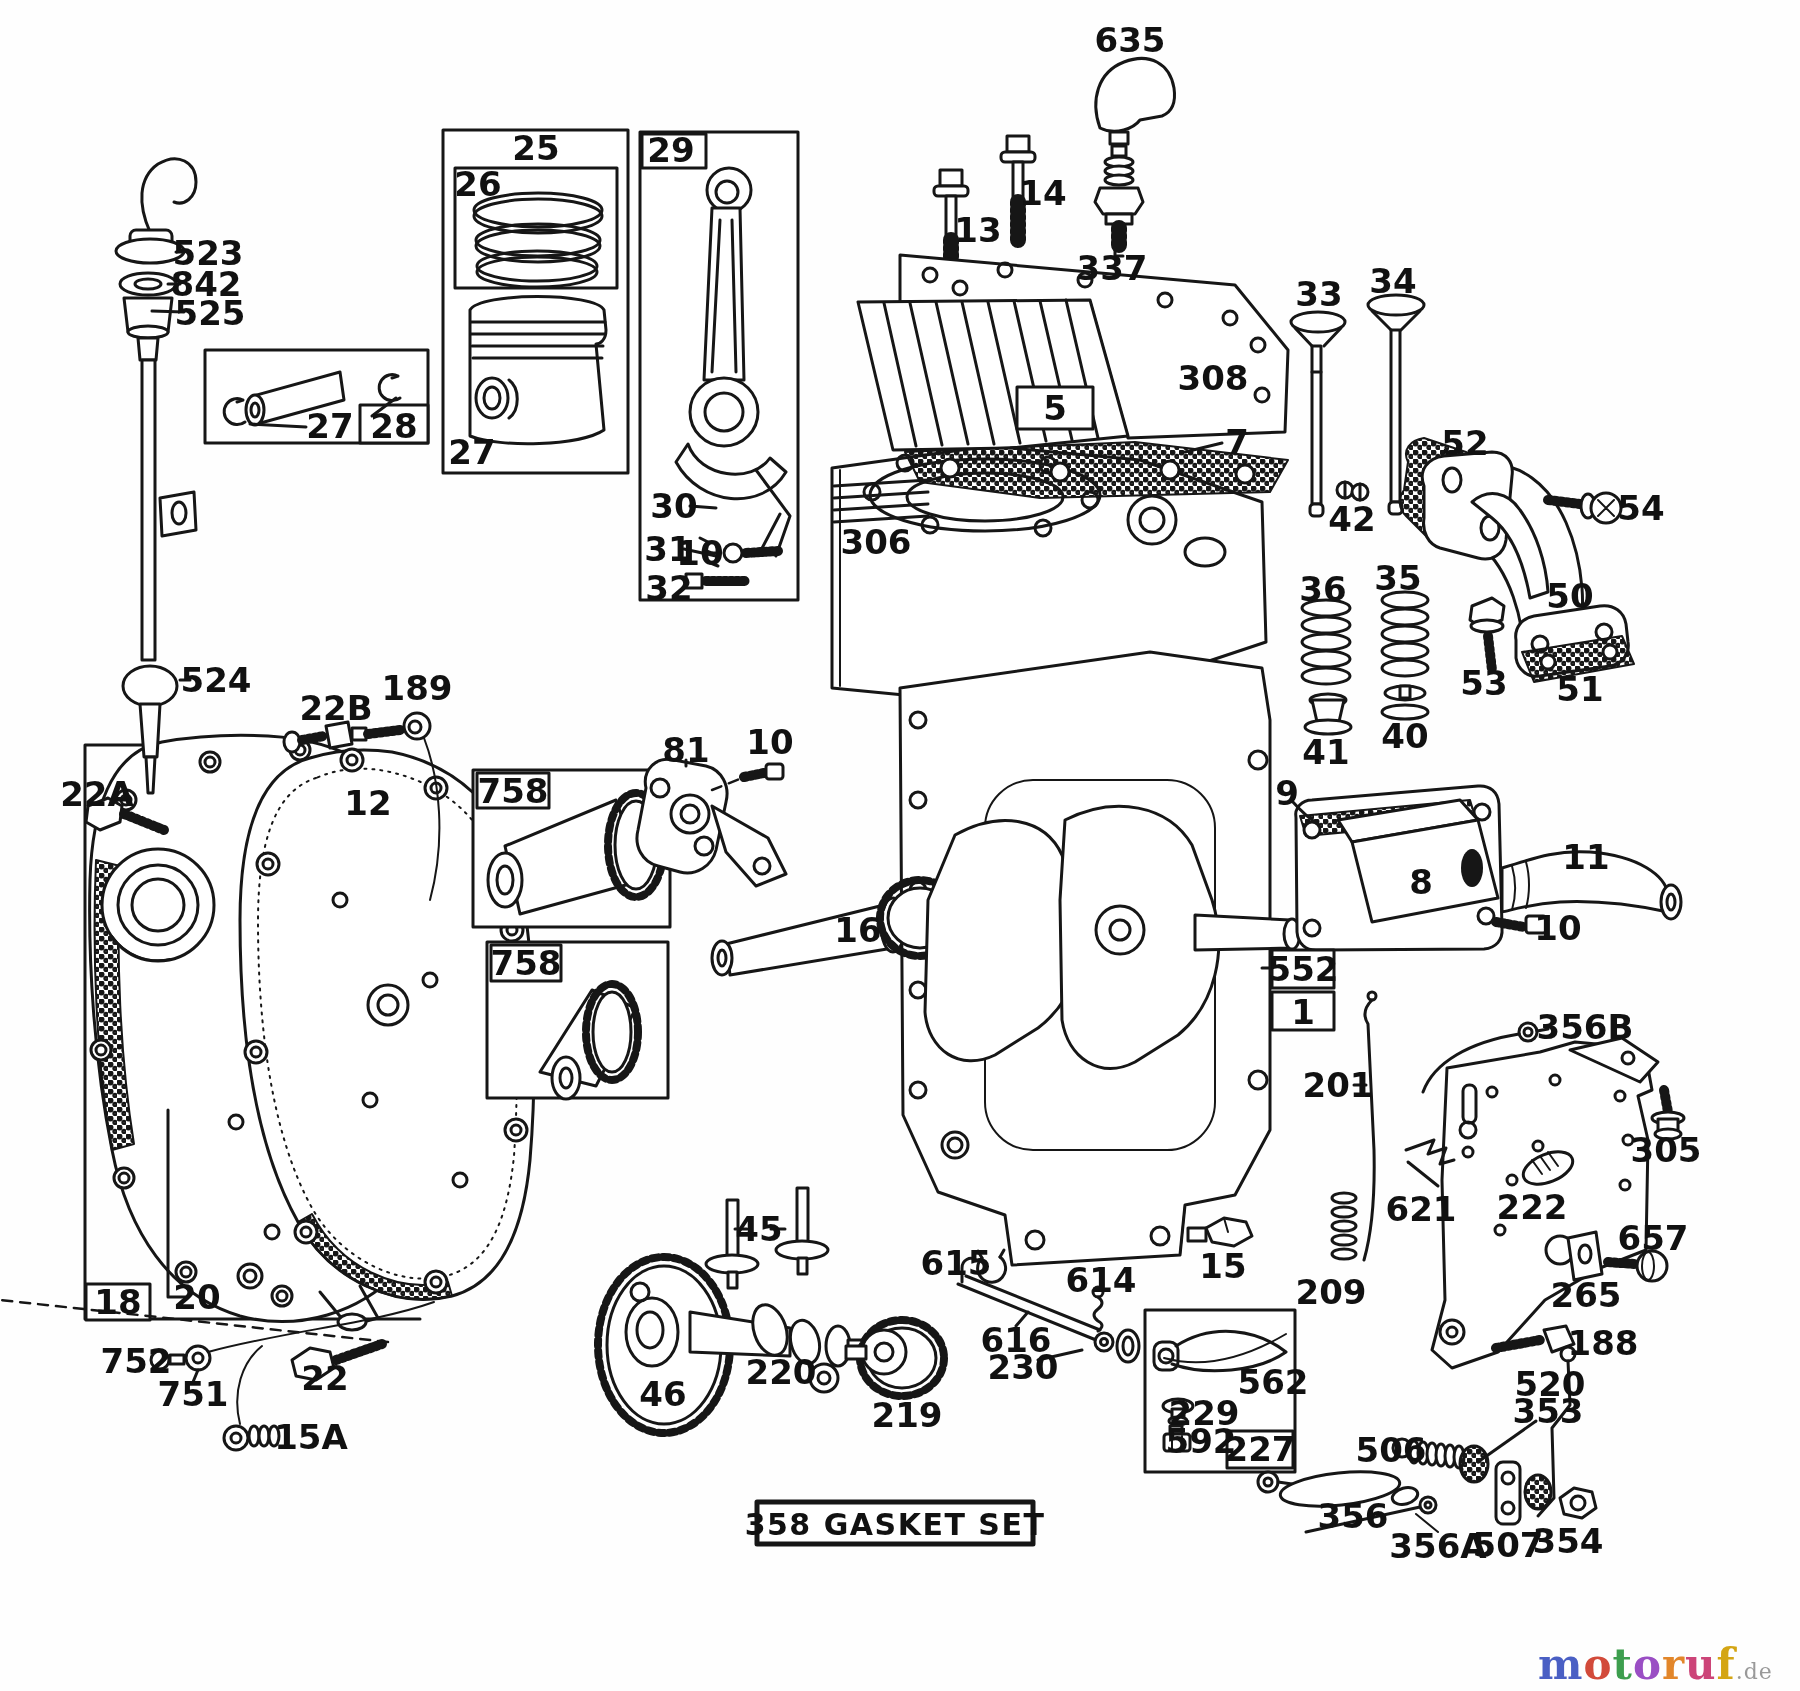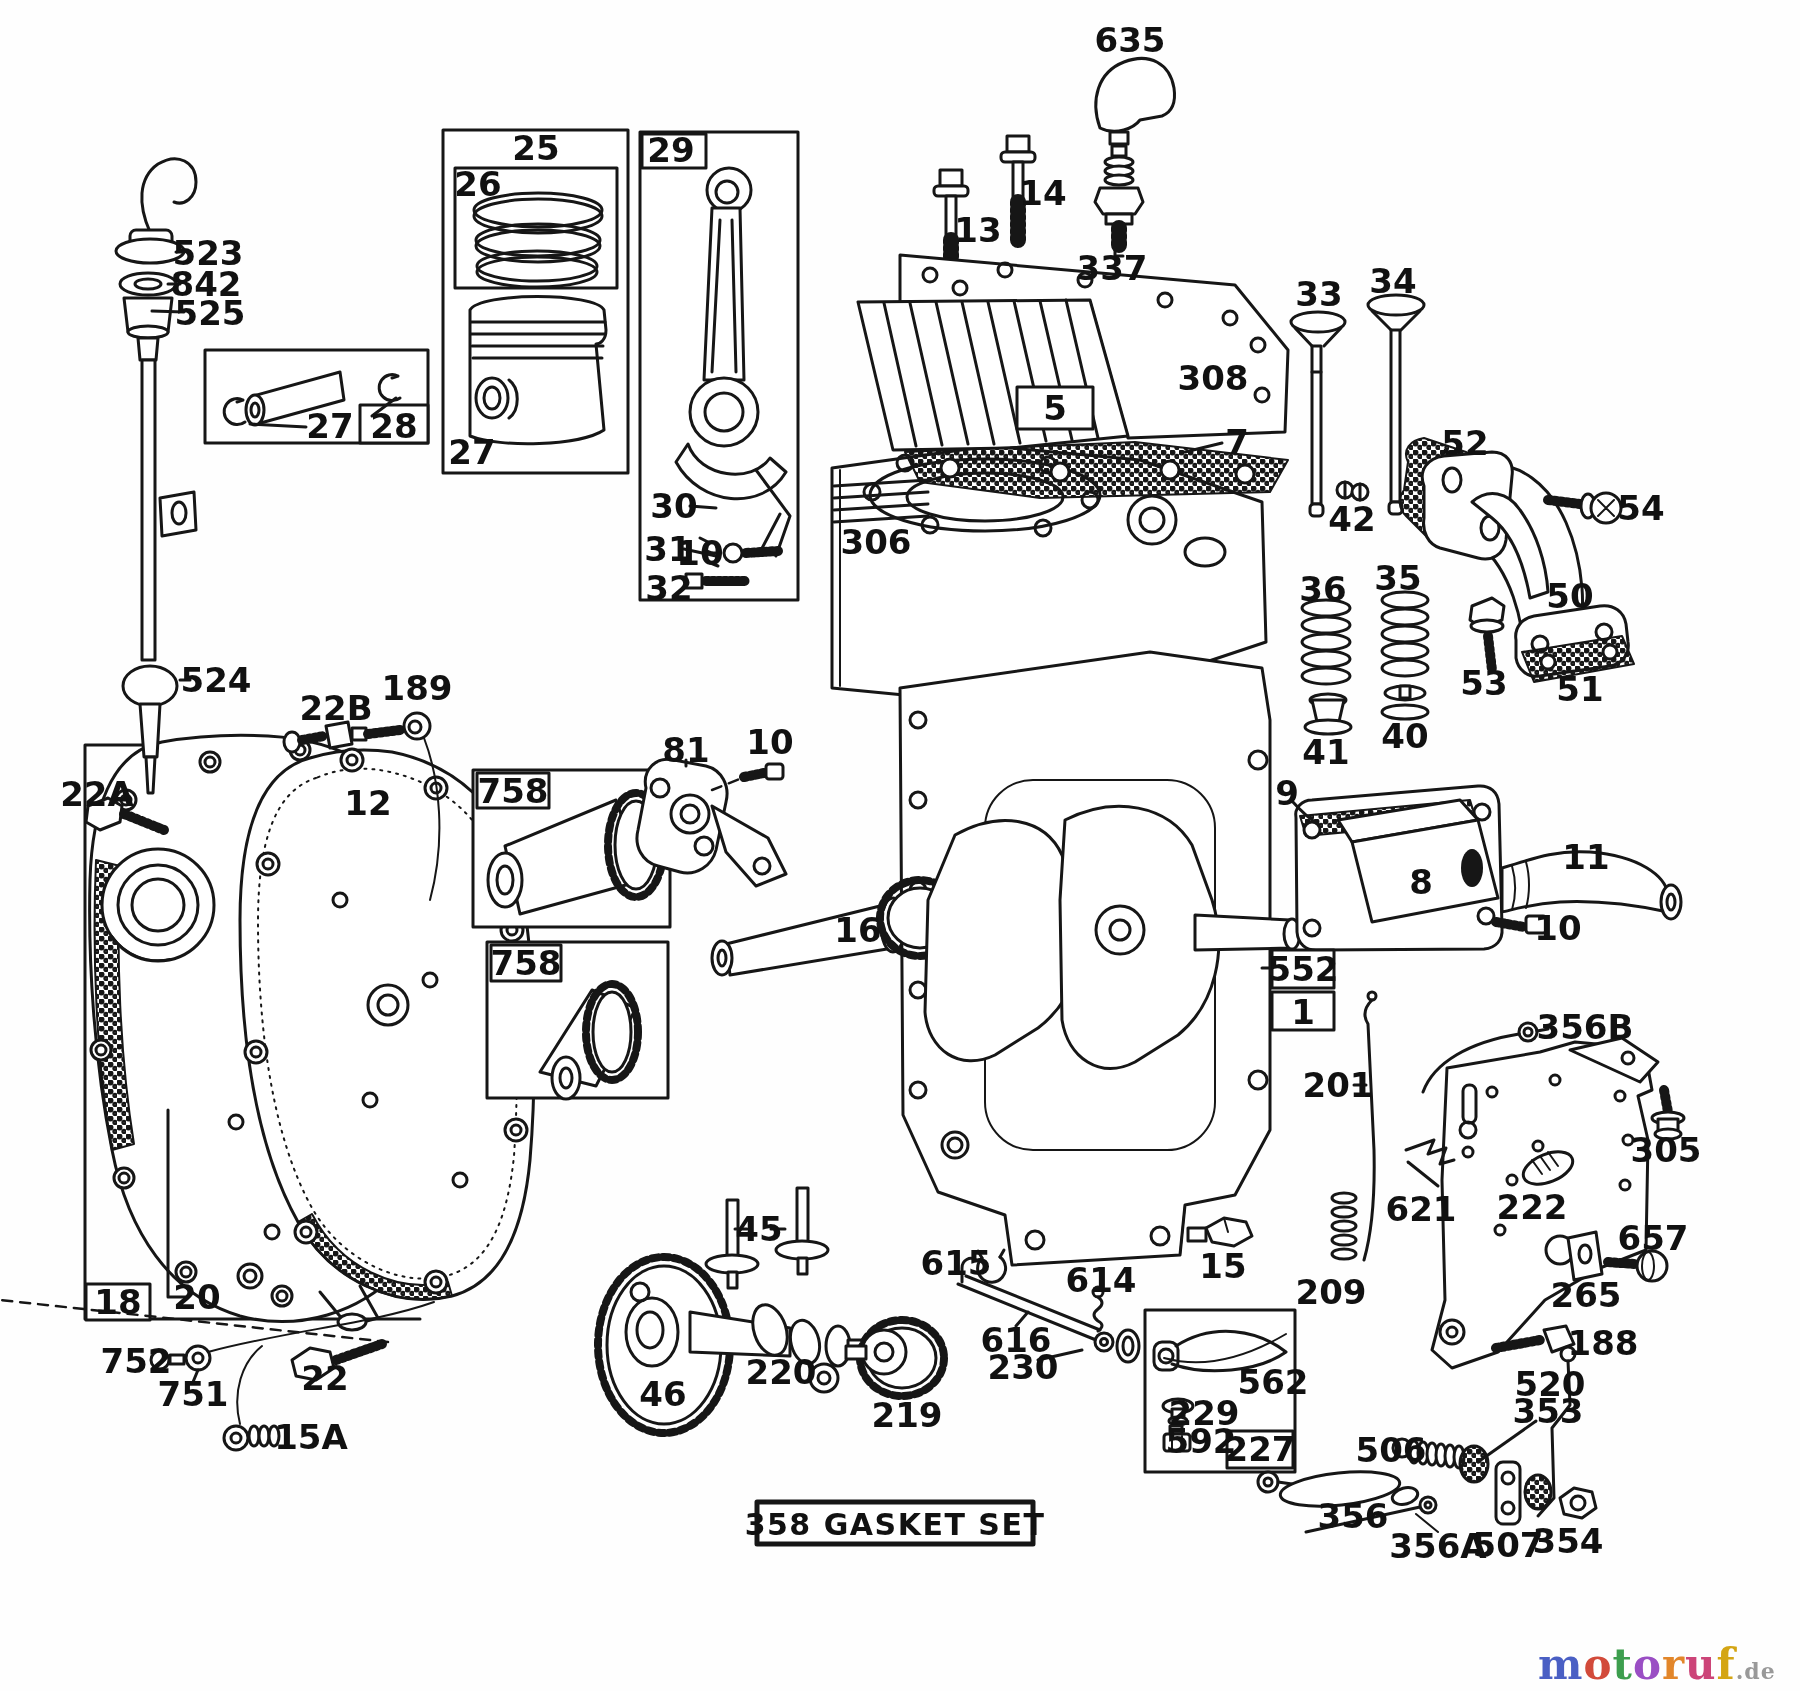--- a/index.html
+++ b/index.html
@@ -15,21 +15,21 @@
   #d .thin{stroke-width:2}
   #d .dash{stroke-dasharray:10 8;stroke-width:2.5}
   #d .stip{stroke-dasharray:2 6;stroke-width:2}
   #d .thr{stroke-width:16;stroke-dasharray:3 4}
   #d .thr2{stroke-width:10;stroke-dasharray:2.5 3.5}
   #d .teeth{stroke-dasharray:6 5;stroke-width:8}
   #d text.lbl{fill:#111;stroke:none;font-weight:bold;font-size:34px;text-anchor:middle;
       dominant-baseline:central;font-family:"DejaVu Sans","Liberation Sans",sans-serif}
   .wm{position:absolute;left:1538px;top:1640px;font-family:"DejaVu Serif","Liberation Serif",serif;
       font-size:42px;font-weight:bold;letter-spacing:1px;white-space:nowrap}
-  .wm .de{font-size:22px;font-weight:bold}
+  .wm .de{font-size:22px;font-weight:normal}
 </style>
 </head>
 <body>
 
 <div class="stage">
 <svg id="d" width="1800" height="1691" viewBox="0 0 1800 1691">
   <defs>
     <pattern id="dotp" width="9" height="9" patternUnits="userSpaceOnUse">
       <circle cx="2.5" cy="2.5" r="1.5" fill="#222"></circle>
       <circle cx="7" cy="6.5" r="1.2" fill="#222"></circle>

